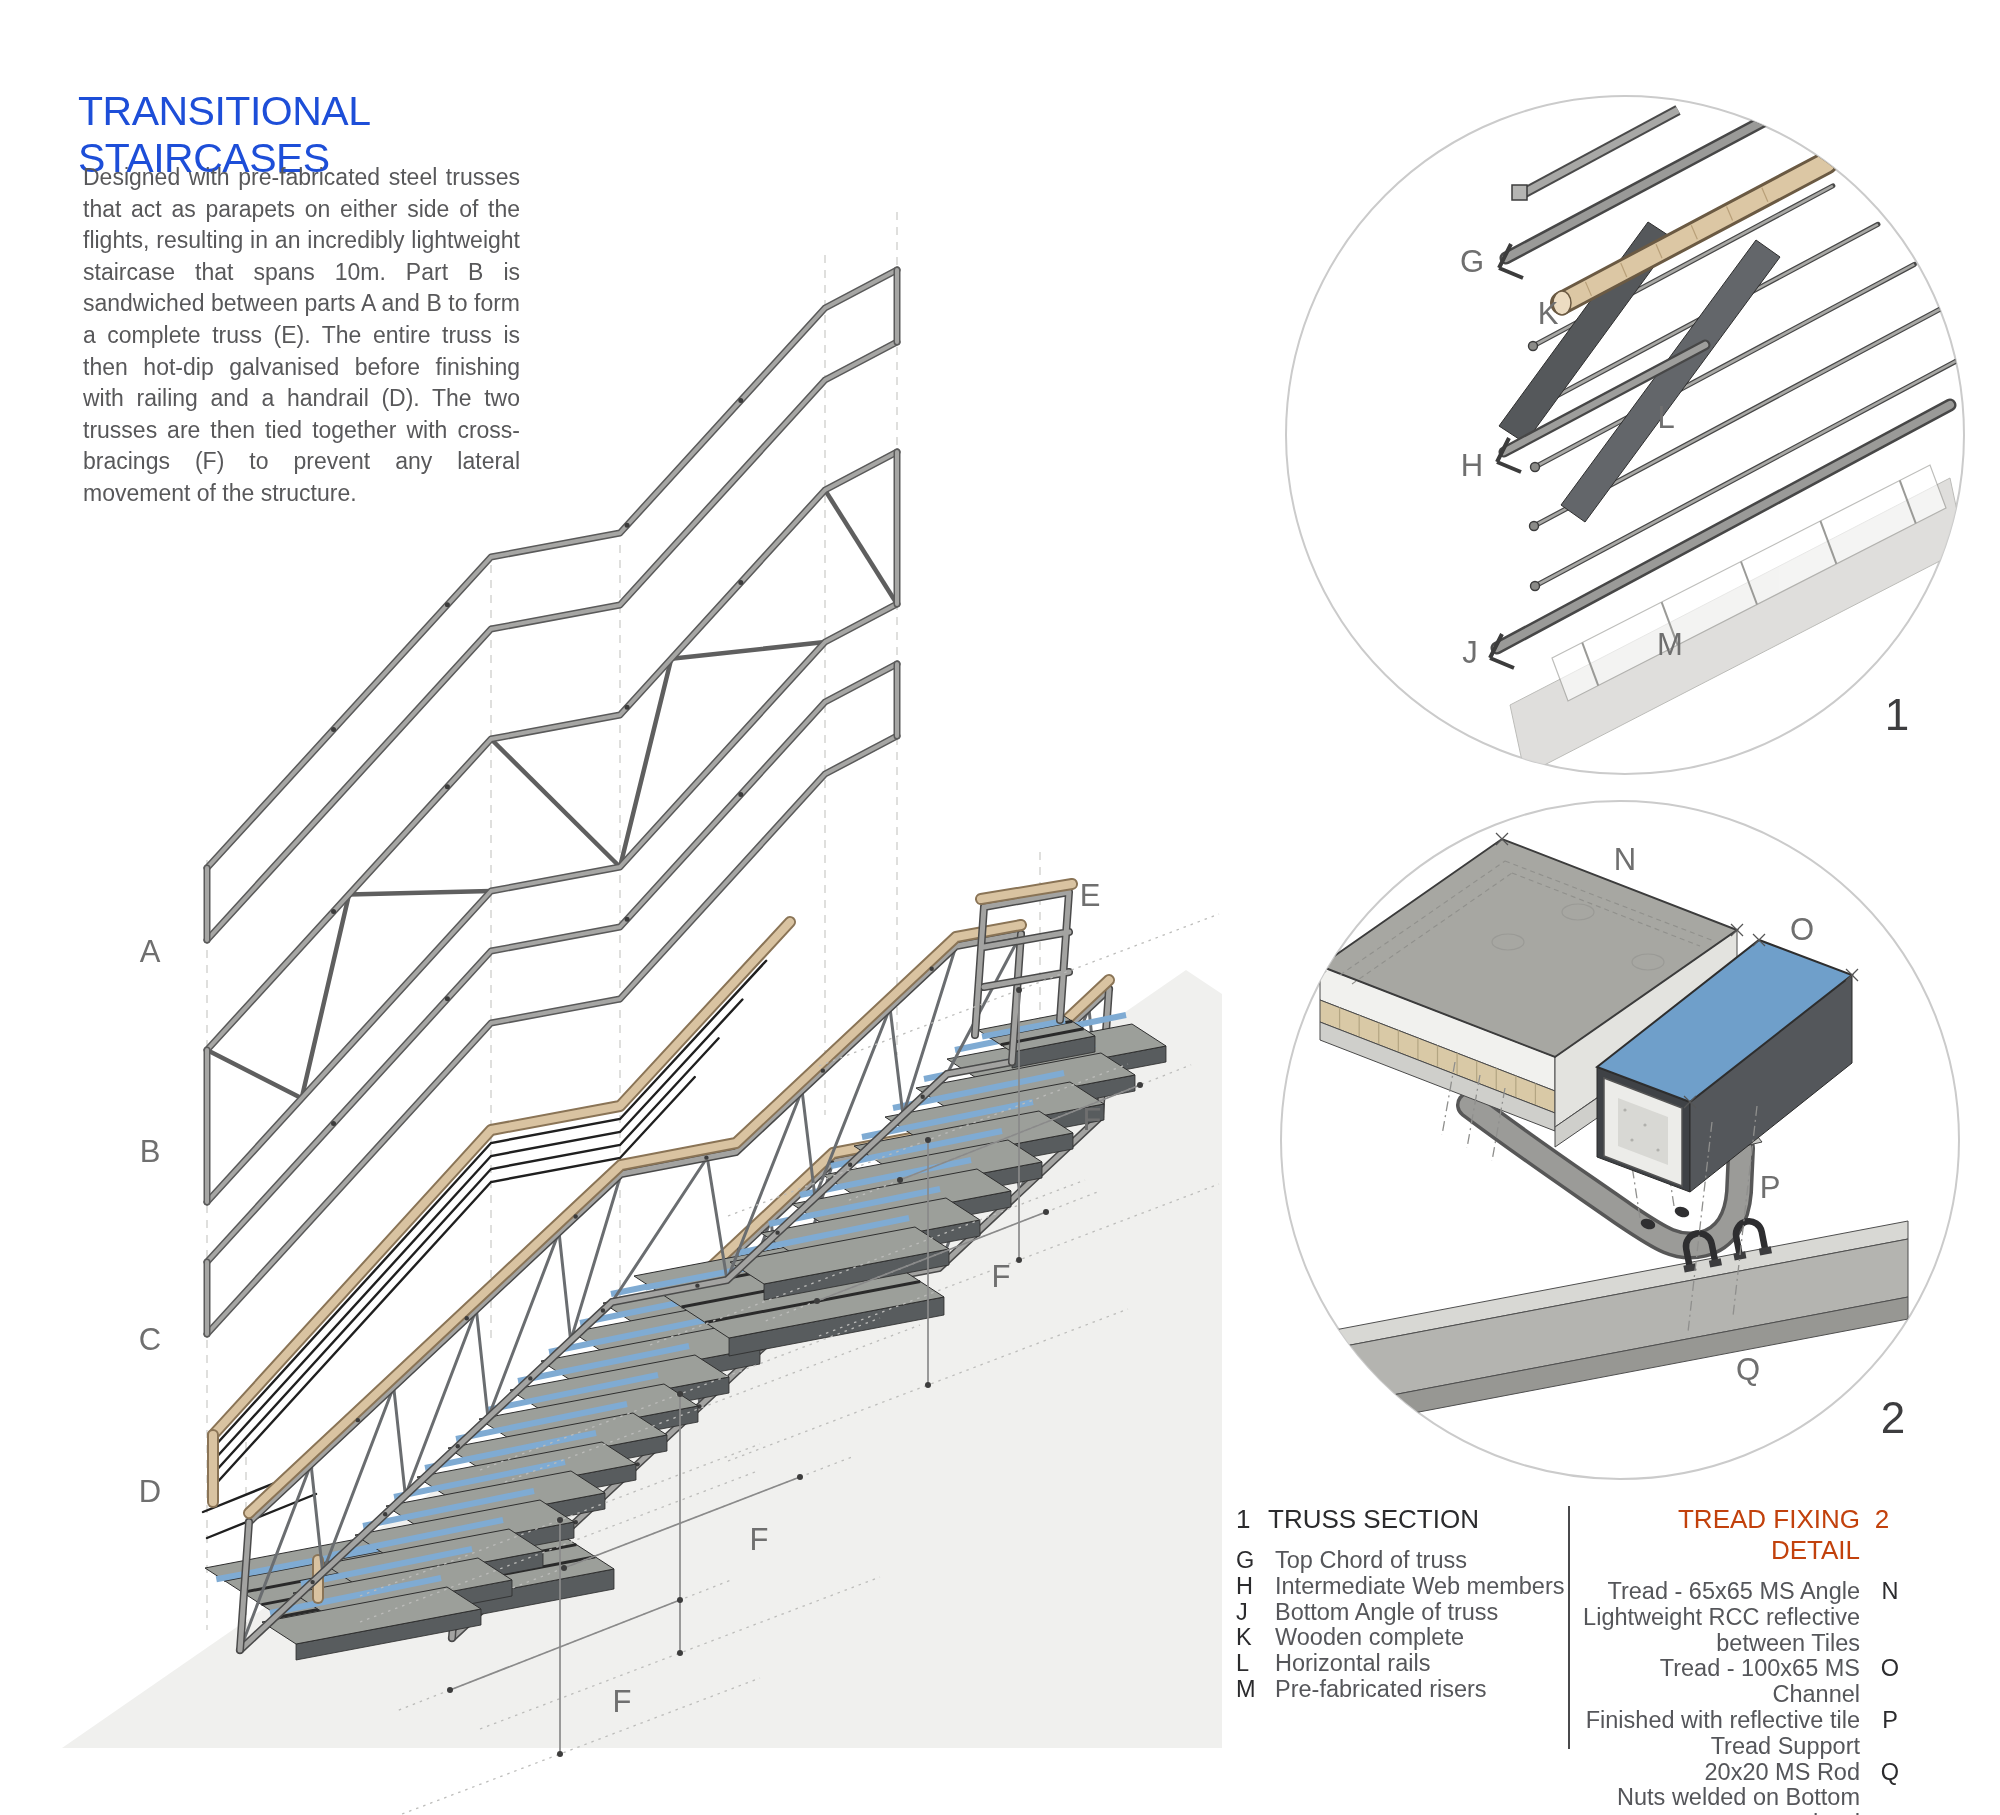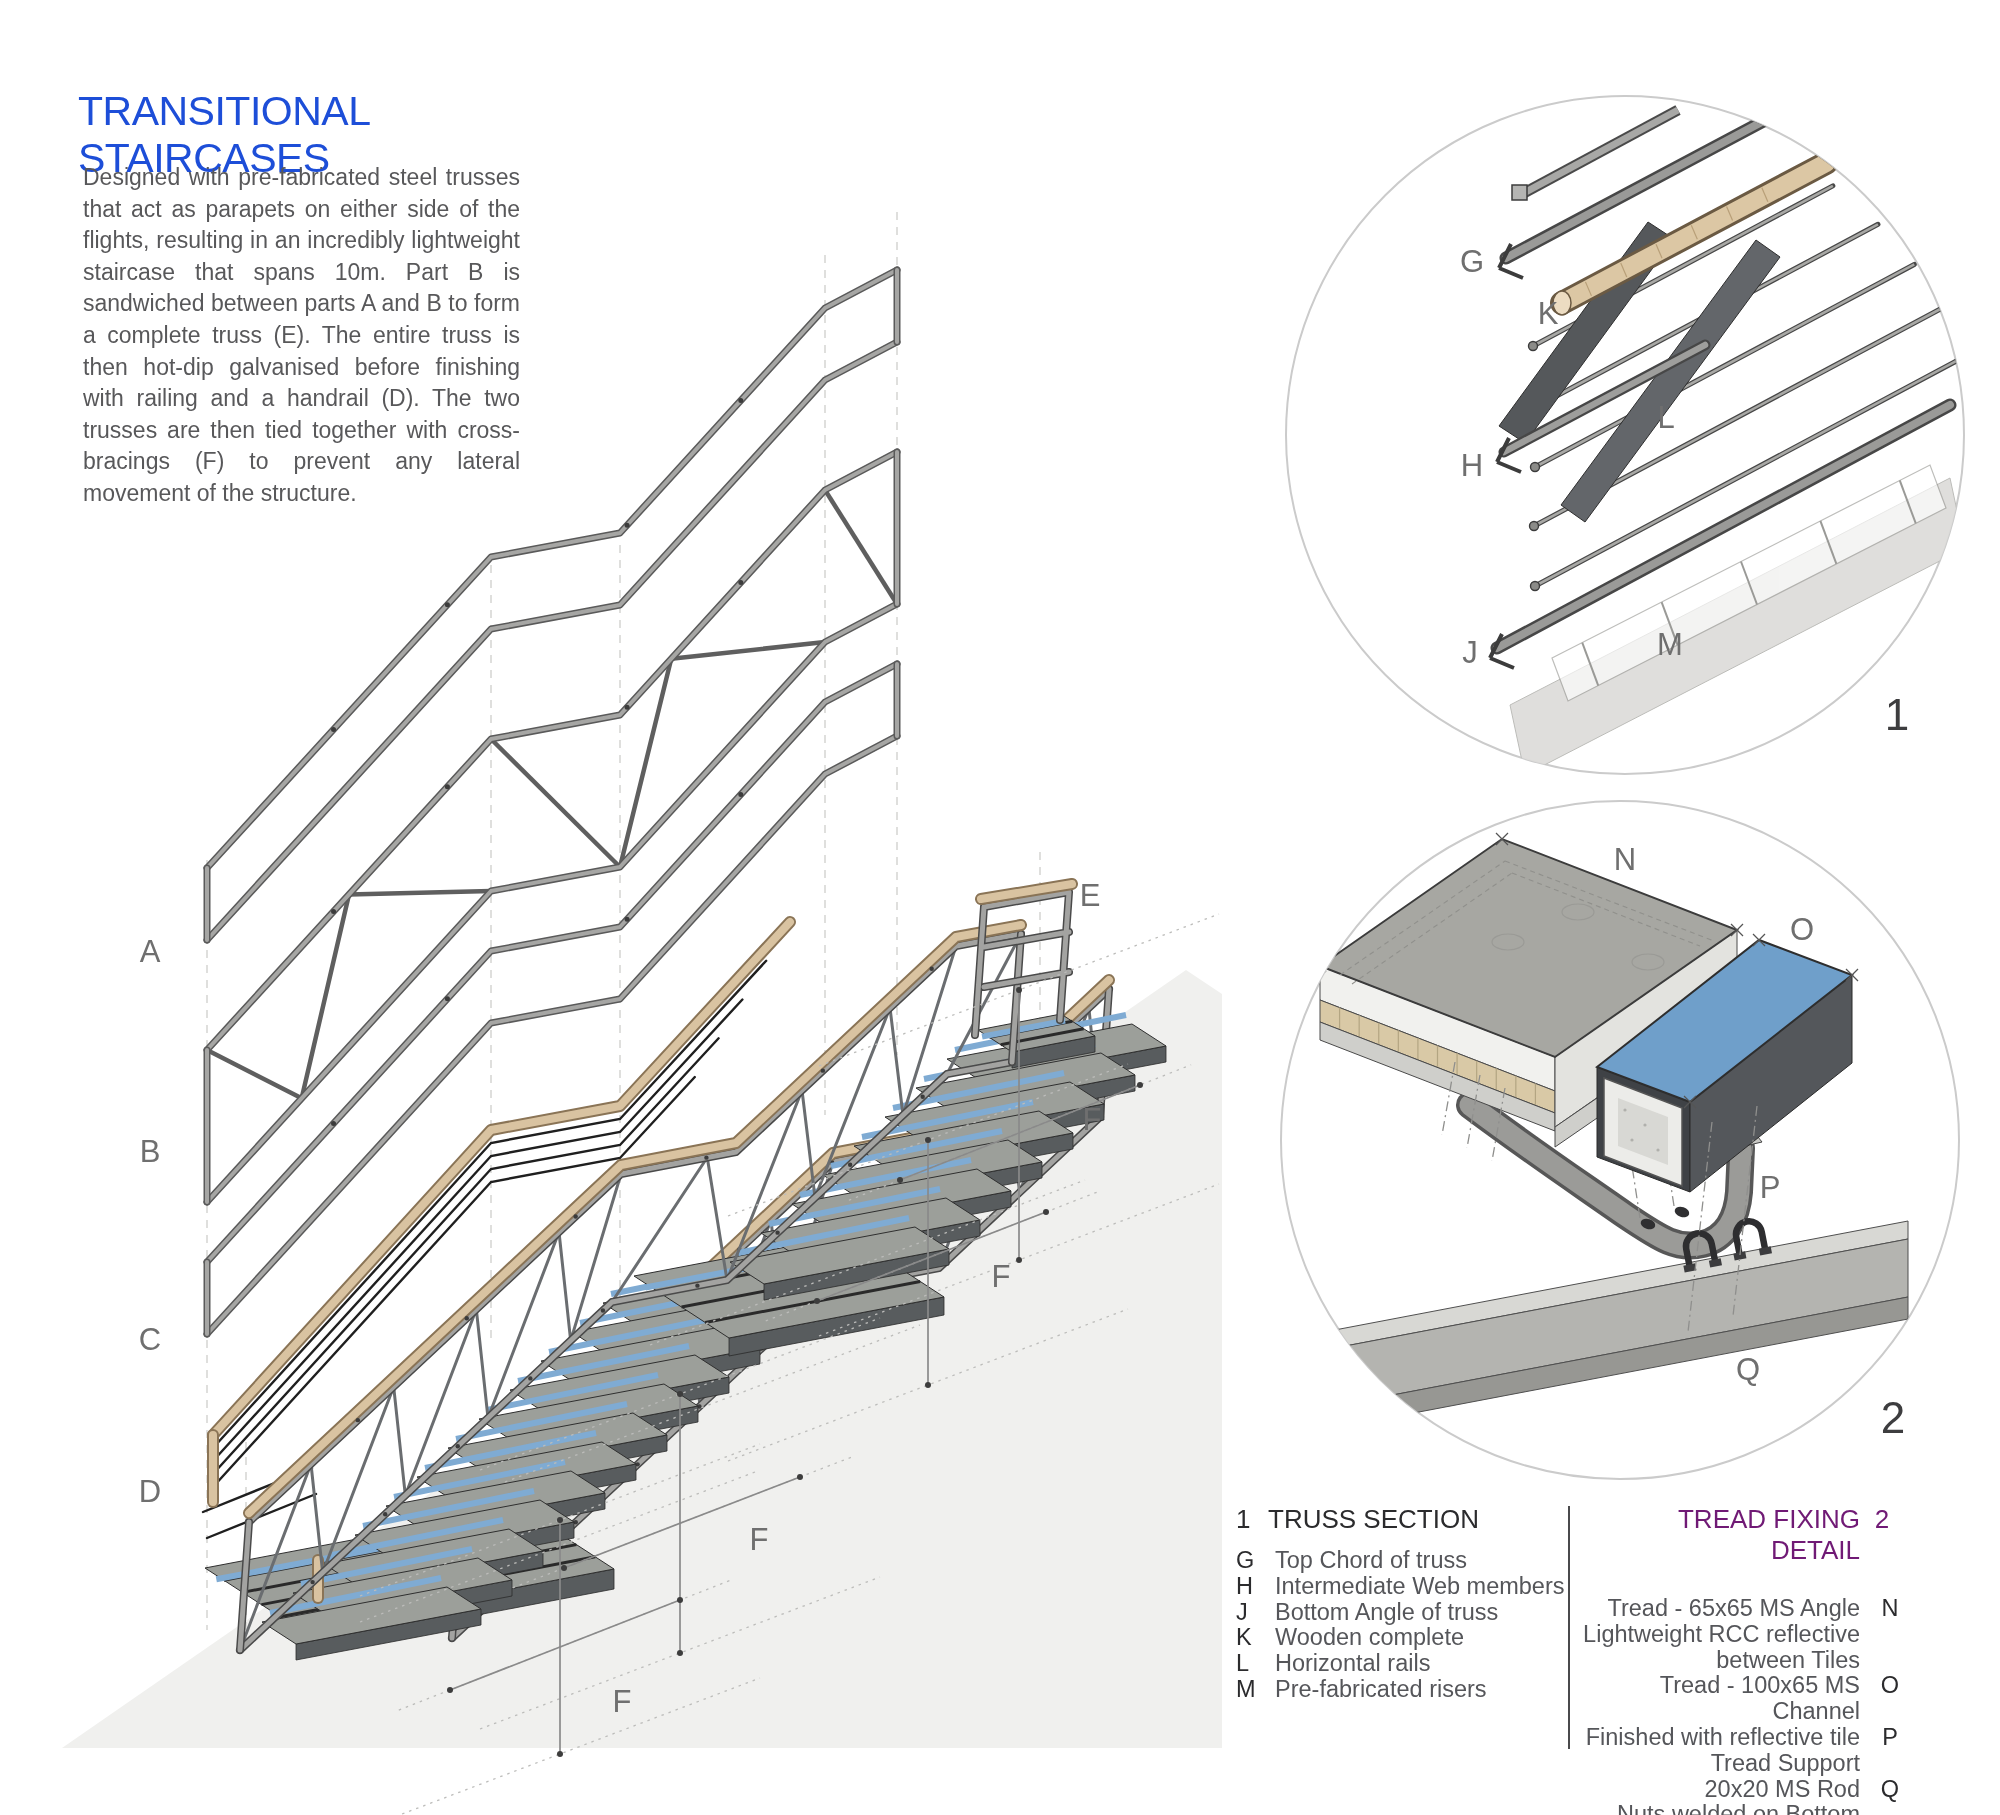--- a/index.html
+++ b/index.html
@@ -11,21 +11,21 @@
          color:#1d4ed8;letter-spacing:-.5px;}
   .para{position:absolute;left:83px;top:162px;width:437px;font-size:23px;line-height:31.6px;
         color:#58585a;text-align:justify;}
   
   .legend-left{position:absolute;left:1236px;top:1504px;width:330px;}
   .legend-right{position:absolute;left:1582px;top:1504px;width:322px;}
   .lg-title-row{display:flex;font-size:26px;color:#2b2b2d;margin-bottom:13px;}
   .lg-title-row .no{width:32px;}
   .lg-row{display:flex;font-size:23.5px;line-height:25.8px;color:#55565a;}
   .lg-row .key{width:39px;color:#2b2b2d;}
-  .lgr-title-row{display:flex;font-size:26px;color:#701a75;margin-bottom:30px;}
+  .lgr-title-row{display:flex;font-size:26px;color:#c2410c;margin-bottom:13px;}
   .lgr-title-row .t{flex:1;text-align:right;}
   .lgr-title-row .no{width:44px;text-align:center;}
   .lgr-lines{position:relative;width:278px;font-size:23.5px;line-height:25.8px;
              color:#55565a;text-align:right;}
   .lgr-key{position:absolute;left:288px;width:40px;text-align:center;color:#2b2b2d;}
   .divider{position:absolute;left:1568px;top:1506px;width:2px;height:243px;background:#4a4a4c;}
   
   .tubeD{stroke:#4a4a4a;stroke-width:8;fill:none;stroke-linejoin:round;stroke-linecap:round;}
   .tubeL{stroke:#a3a3a1;stroke-width:5;fill:none;stroke-linejoin:round;stroke-linecap:round;}
   .stripD{stroke:#5a5a5a;stroke-width:7;fill:none;stroke-linejoin:round;stroke-linecap:round;}

